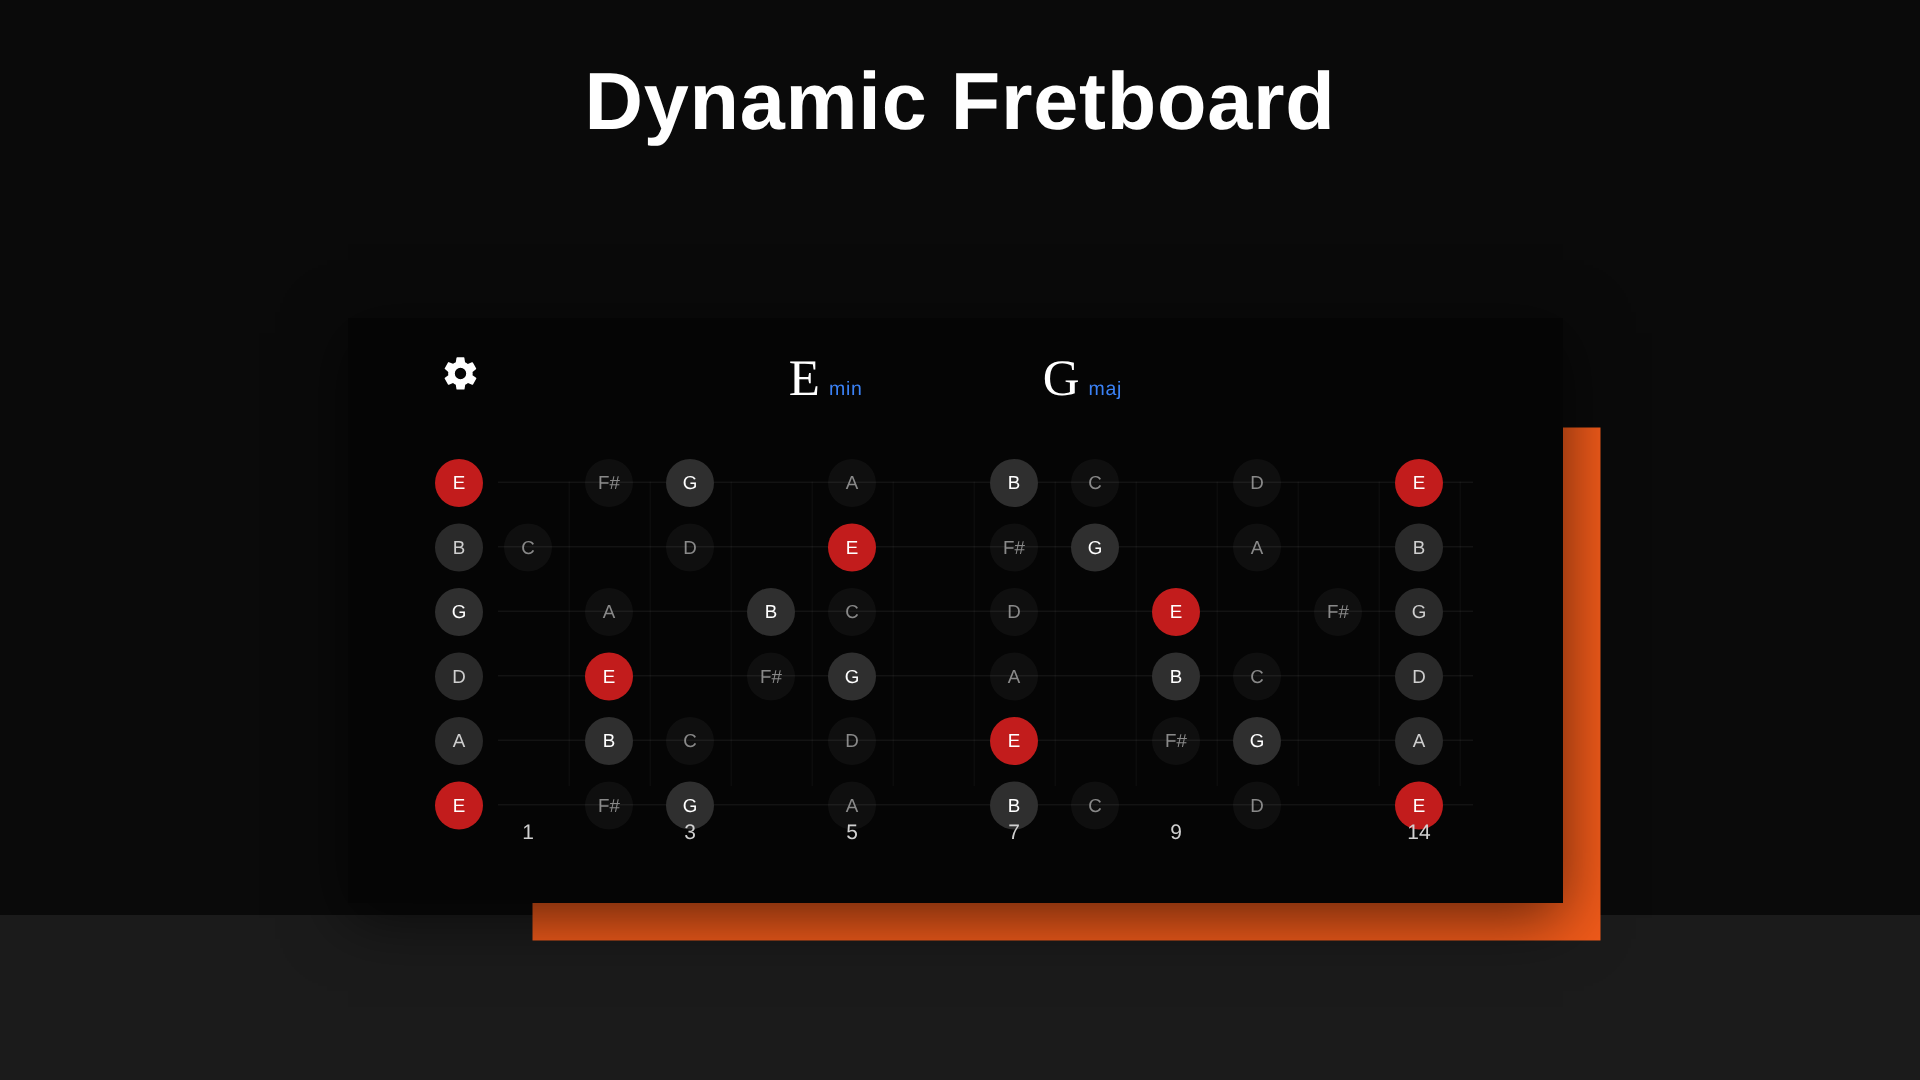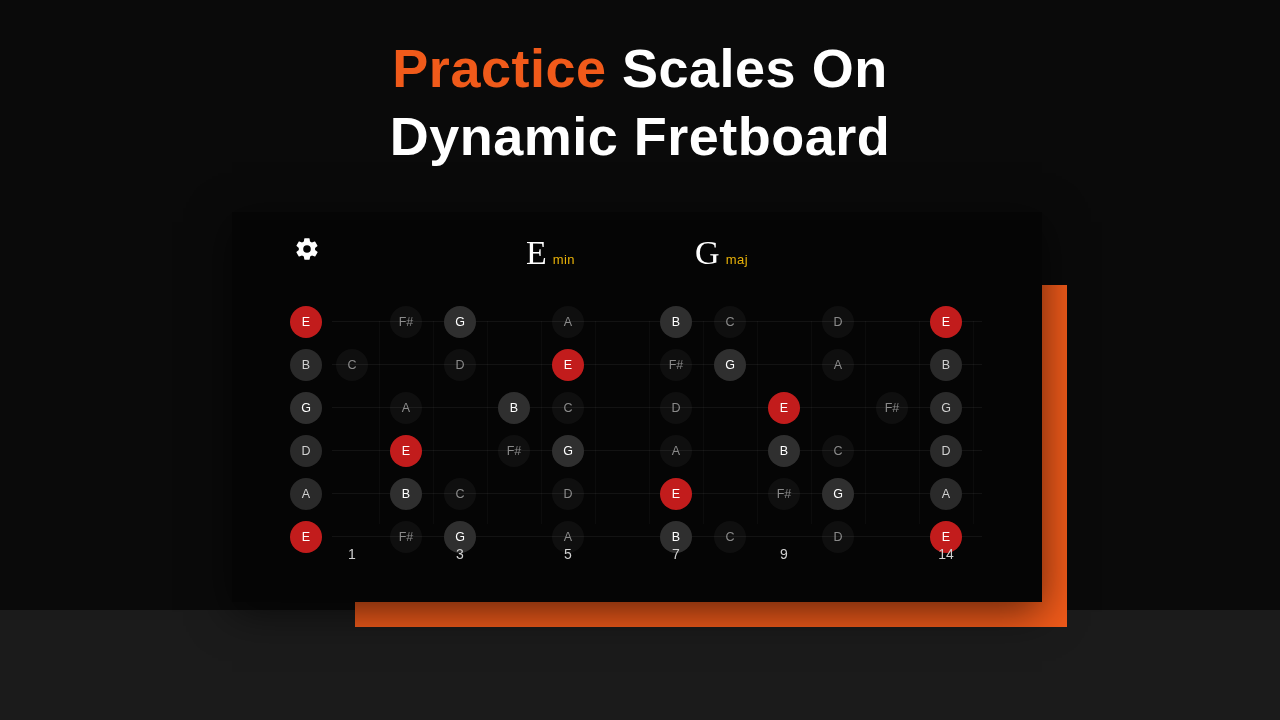--- a/index.html
+++ b/index.html
@@ -35,21 +35,21 @@
   .card-header { position: relative; height: 70px; }
   .gear {
     position: absolute; left: 62px; top: 24px; width: 26px; height: 26px; color:#fff;
   }
   .scale-labels {
     position: absolute; left: 0; right: 0; top: 22px; text-align: center;
     display: flex; justify-content: center; gap: 120px; color:#fff;
   }
   .scale-labels .pair { display: inline-flex; align-items: baseline; gap: 6px; }
   .scale-labels .root { font-size: 34px; font-weight: 400; font-family: Georgia, serif; }
-  .scale-labels .mode { font-size: 13px; color: #eab308; letter-spacing: 0.5px; }
+  .scale-labels .mode { font-size: 13px; color: #3b82f6; letter-spacing: 0.5px; }
 
   .fretboard {
     position: absolute; left: 60px; top: 90px; width: 690px; height: 260px;
   }
 
   .strings { position: absolute; left: 40px; right: 0; top: 19px; bottom: 38px; }
   .string-line { position: absolute; left: 0; right: 0; height: 1px; background: rgba(255,255,255,.06); }
   .fret-line { position: absolute; top: 19px; bottom: 38px; width: 1px; background: rgba(255,255,255,.03); }
 
   .note {
@@ -69,23 +69,20 @@
     font-size: 14px; color: #d0d0d0;
   }
 
 </style>
 </head>
 <body>
 
 <div class="bottom-band"></div>
 
 <h1 class="headline">
-  <span class="l1">
-    <span class="accent">Practice</span><span> Scales On</span>
-  </span>
   <span class="l2">Dynamic Fretboard</span>
 </h1>
 
 <div class="orange-card"></div>
 
 <div class="card">
 
   <div class="card-header">
     <span class="gear">
       <svg viewBox="0 0 24 24" width="26" height="26" fill="#ffffff">

